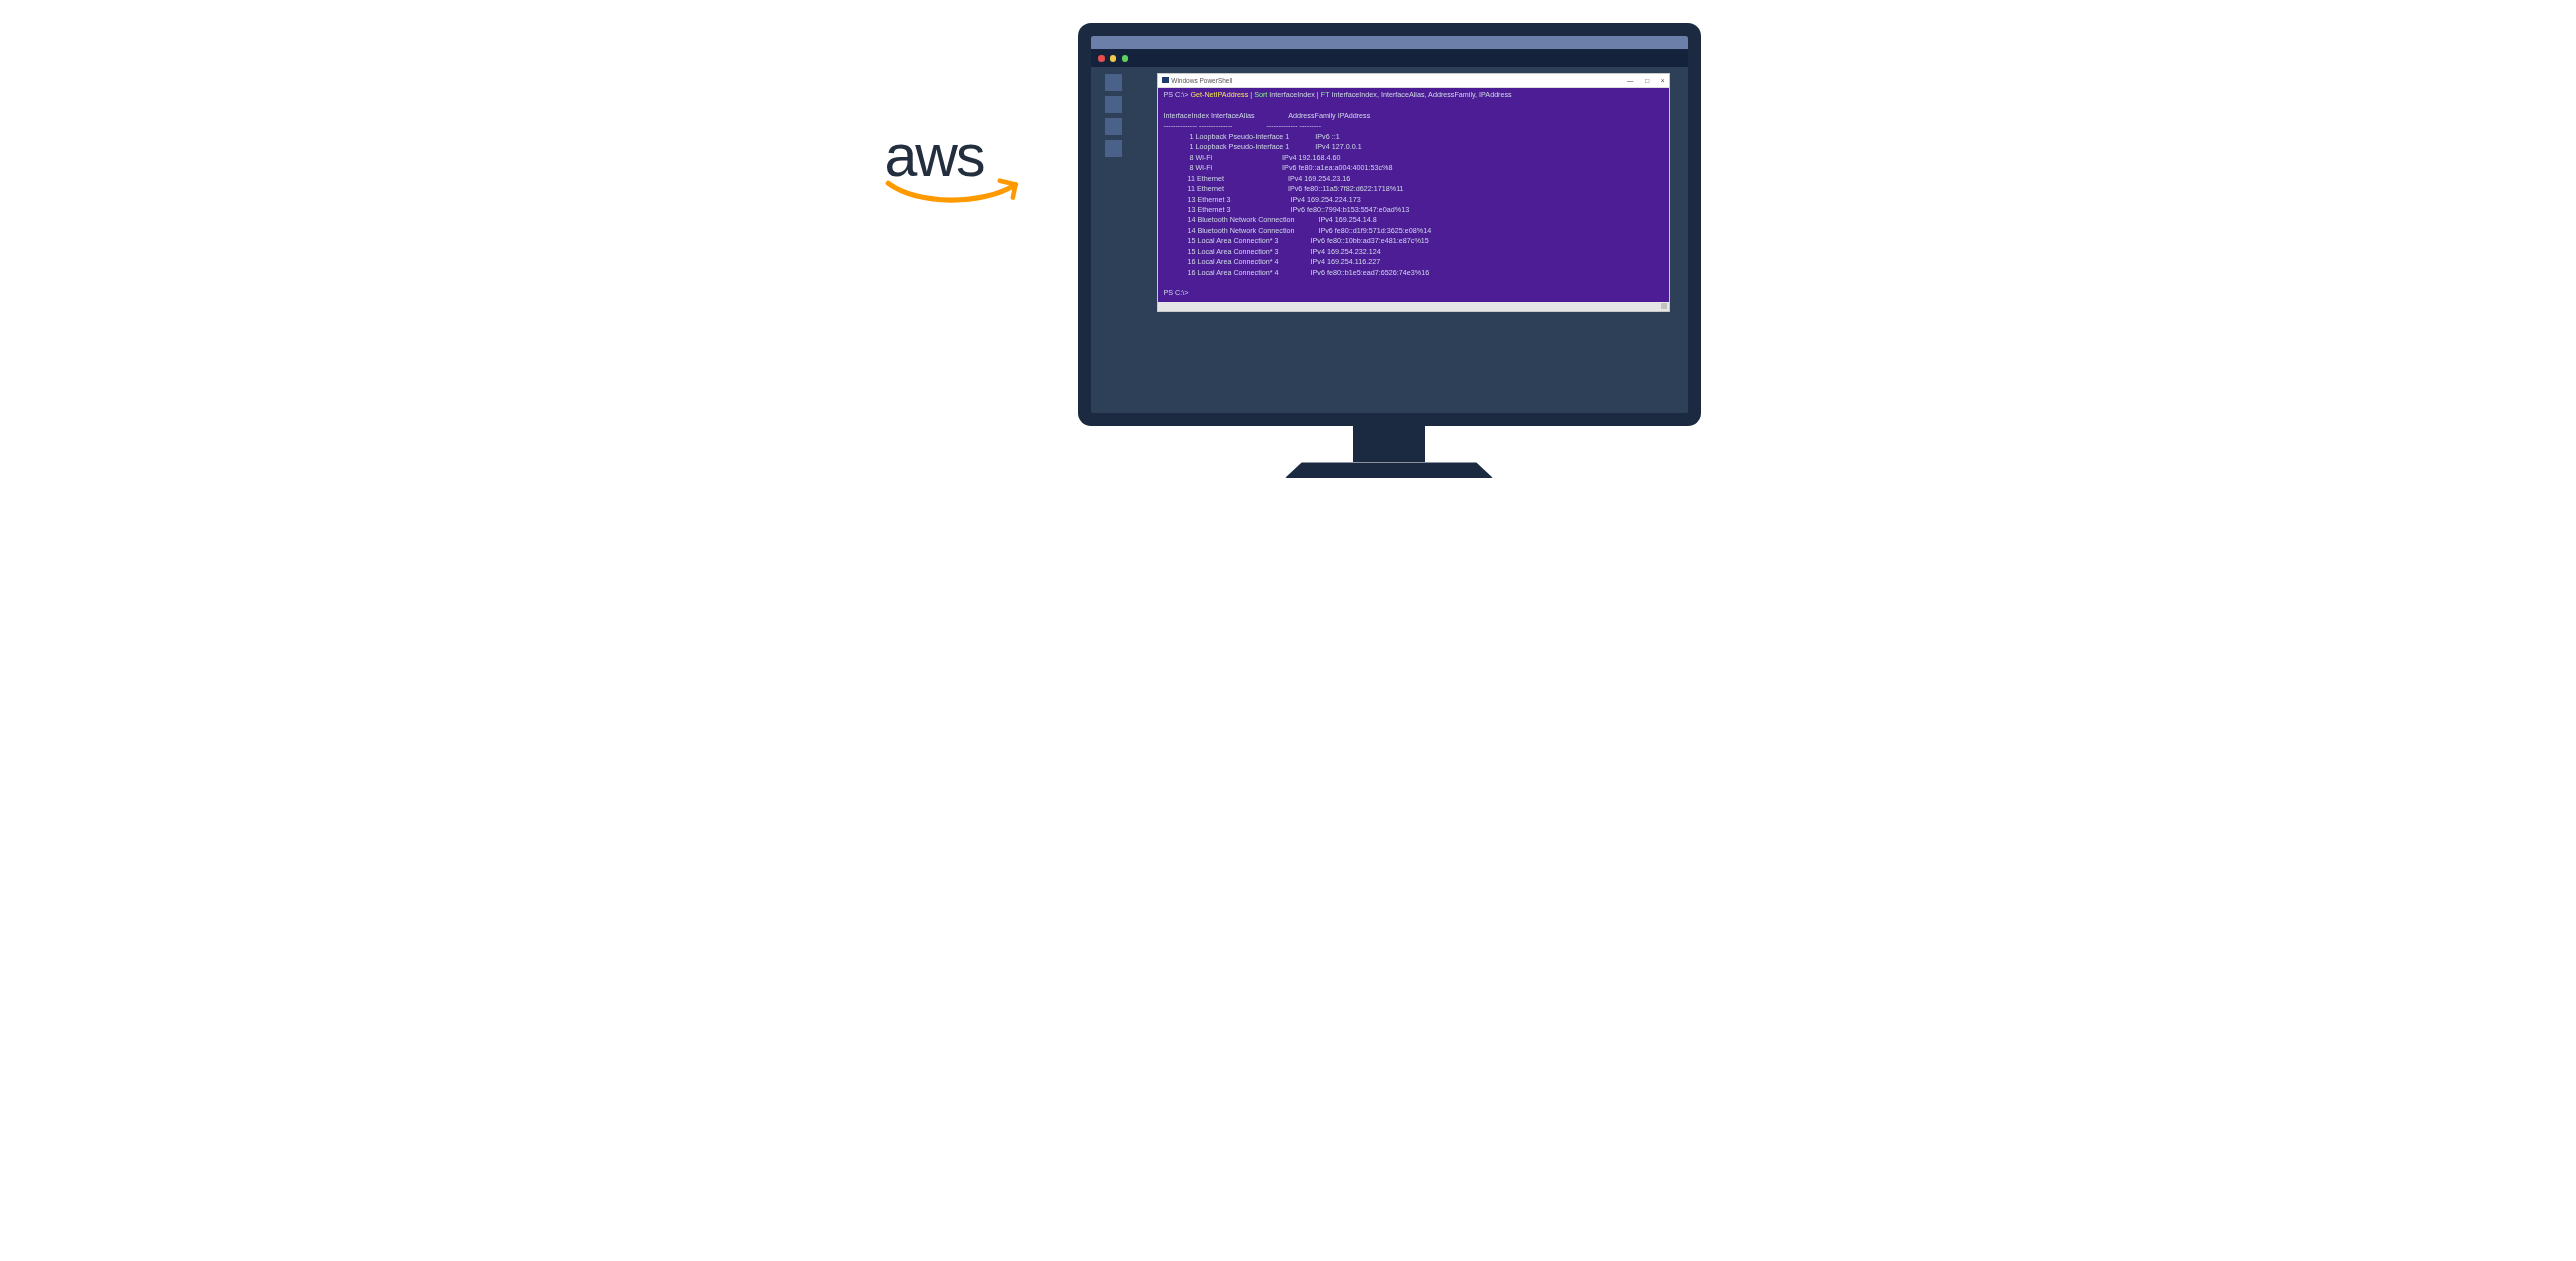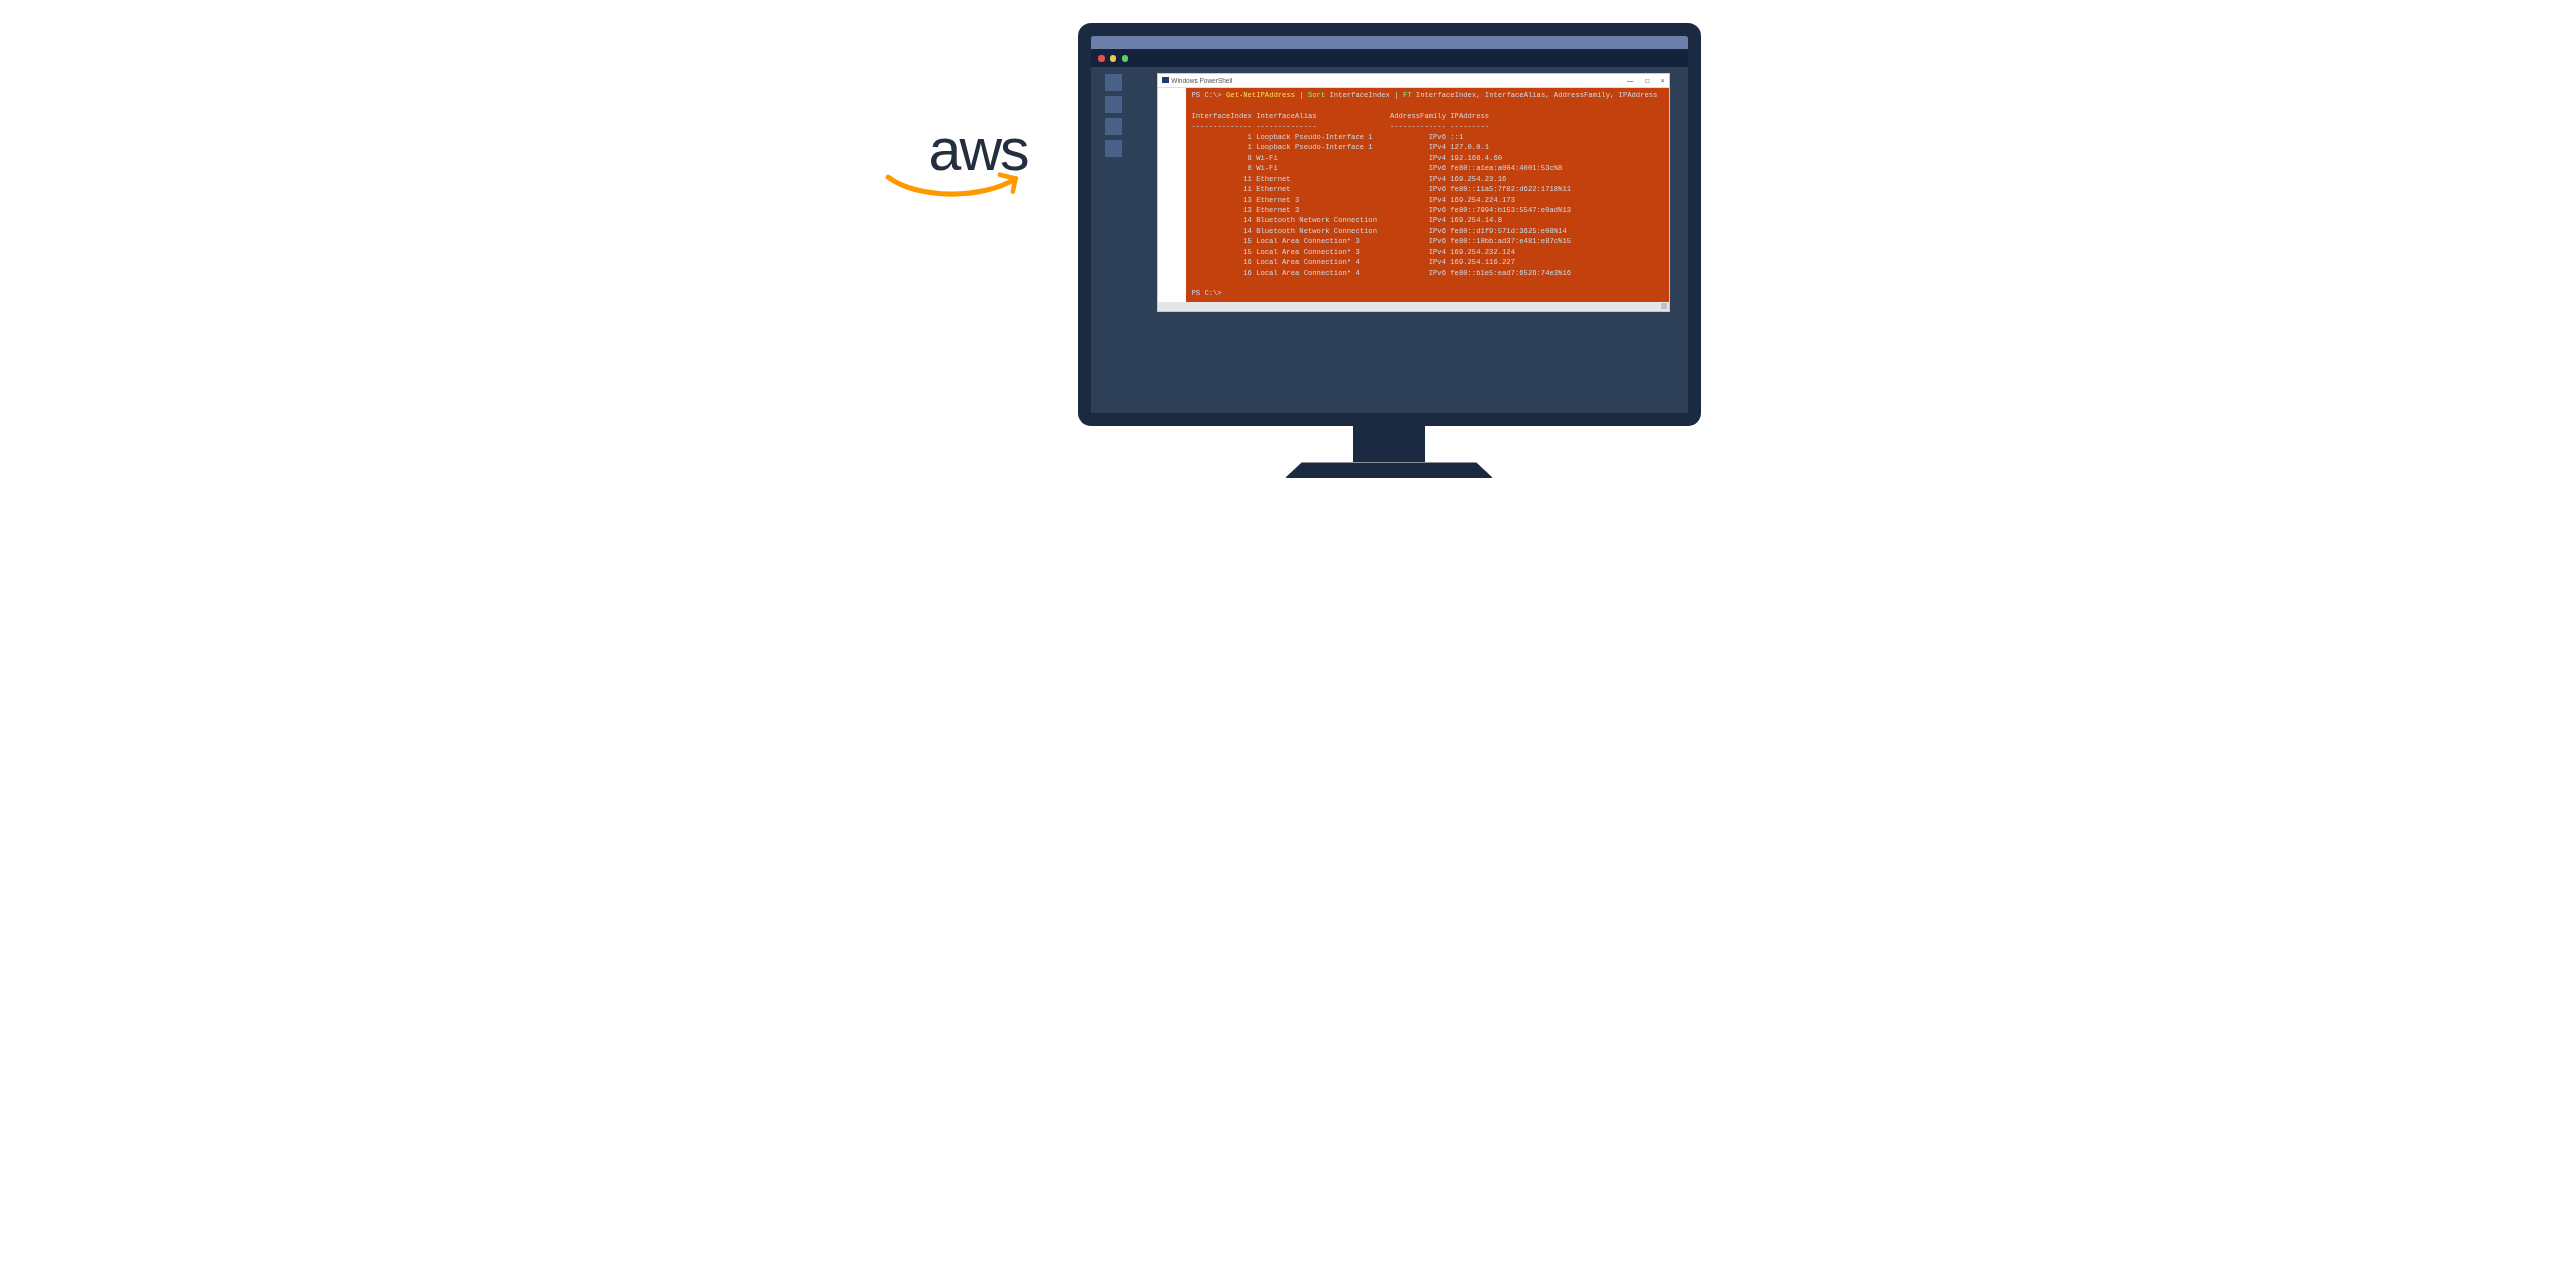--- a/index.html
+++ b/index.html
@@ -1,18 +1,18 @@
 <!DOCTYPE html>
 <html style="font-size:10.4px"><head>
 <meta charset="utf-8">
 <style>
   html,body{margin:0;padding:0;width:100%;height:100%;background:#fff;font-family:Arial,Helvetica,sans-serif;}
   .stage{position:relative;width:989px;height:485px;margin:0 auto;}
   
-  .aws-logo{position:absolute;left:91px;top:121px;width:143px;text-align:right;}
+  .aws-logo{position:absolute;left:91px;top:127px;width:143px;}
   .aws-text{font-size:59px;font-weight:500;color:#232f3e;letter-spacing:-2px;line-height:1;}
   .aws-smile{display:block;margin-top:-7.8px;}
   
   .monitor{position:absolute;left:284px;top:23.4px;width:623px;}
   .screen-bezel{background:#1b2a41;border-radius:13px;padding:13px;box-sizing:border-box;height:403px;}
   .screen-inner{background:#2e4057;height:100%;border-radius:2.6px;overflow:hidden;position:relative;}
   .app-header{background:#6b7fa8;height:13px;}
   .app-toolbar{background:#14233b;height:18px;display:flex;align-items:center;padding-left:7.8px;gap:5.2px;}
   .dot{width:6.5px;height:6.5px;border-radius:50%;}
   .dot.red{background:#e94f4f;}
@@ -24,21 +24,21 @@
   .main-area{flex:1;padding:5.2px 18px 0 6.5px;}
   
   .stand-neck{width:72px;height:36px;background:#1b2a41;margin:0 auto;}
   .stand-base{width:208px;height:15.6px;background:#1b2a41;margin:0 auto;border-bottom-left-radius:2px;border-bottom-right-radius:2px;clip-path:polygon(8% 0,92% 0,100% 100%,0 100%);}
   
   .ps-window{background:#fff;border:0.7px solid #c9c9c9;box-sizing:border-box;}
   .ps-titlebar{height:13px;background:#fff;display:flex;align-items:center;font-size:6.5px;color:#555;padding:0 3.9px;border-bottom:0.7px solid #ddd;justify-content:space-between;}
   .ps-title-left{display:flex;align-items:center;gap:2.6px;}
   .ps-title-icon{width:6.5px;height:6.5px;background:#1f3a6f;}
   .ps-ctrls{display:flex;gap:11.7px;color:#444;font-size:6.5px;}
-  .ps-body{background:#c2410c;color:#cfd8e6;padding:2.6px 5.2px 2.6px 5.2px;font-family:Liberation Mono, monospace;font-size:7.2px;line-height:1.45;min-height:182px;white-space:pre;margin-left:28px;}
+  .ps-body{background:#4c1d95;color:#cfd8e6;padding:2.6px 5.2px 2.6px 5.2px;font-family:Liberation Sans, sans-serif;font-size:7.2px;line-height:1.45;min-height:182px;white-space:pre;}
   .ps-body .prompt{color:#cfd8e6;}
   .ps-body .kw{color:#f6e05e;}
   .ps-body .kw2{color:#7aff7a;}
   .ps-body .pipe{color:#cfd8e6;}
   .ps-scroll{height:9px;background:#e6e6e6;position:relative;}
   .ps-scroll::after{content:"";position:absolute;right:1.3px;top:1.3px;width:6.5px;height:6.5px;background:#c2c2c2;}
 </style>
 </head>
 <body>
 

